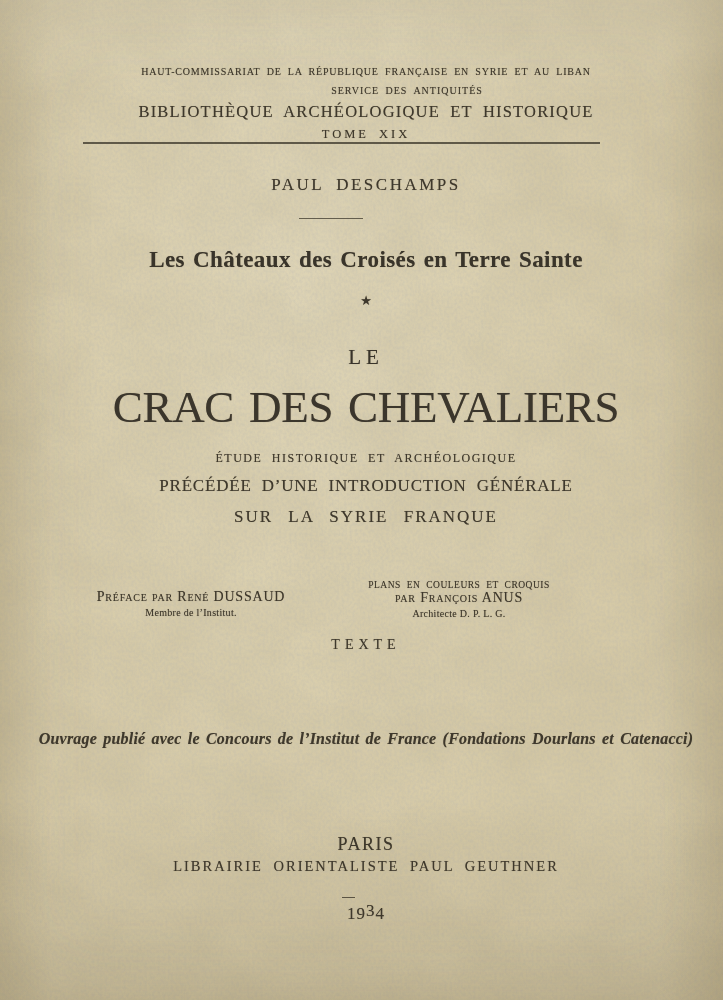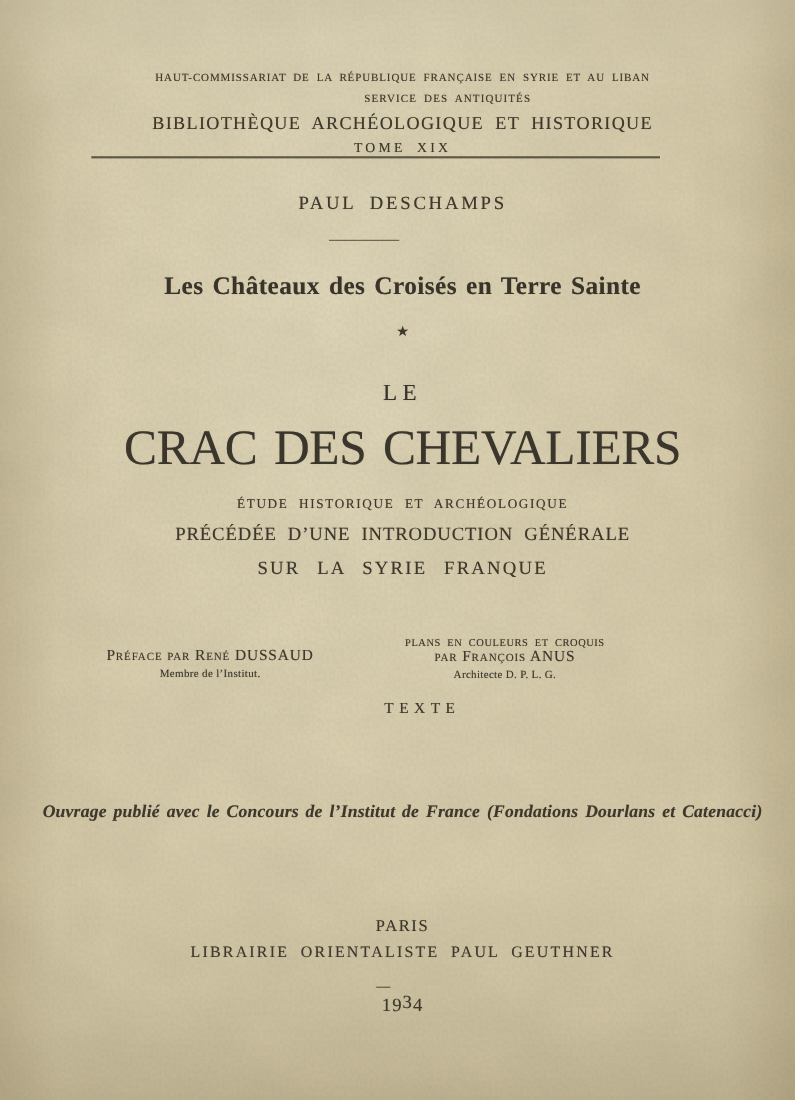--- a/index.html
+++ b/index.html
@@ -48,24 +48,24 @@
   .sub1{top:451px;font-size:12px;letter-spacing:1.5px;word-spacing:5px;}
   .sub2{top:476px;font-size:17px;letter-spacing:.8px;word-spacing:5px;}
   .sub3{top:507px;font-size:17px;letter-spacing:2px;word-spacing:9px;}
   
   .credit-left{position:absolute;z-index:3;left:85px;top:589px;width:212px;text-align:center;text-shadow:0 0 .7px rgba(60,52,38,.45);}
   .credit-right{position:absolute;z-index:3;left:352px;top:580px;width:214px;text-align:center;text-shadow:0 0 .7px rgba(60,52,38,.45);}
   .sc{font-variant:small-caps;}
   .credit-name{font-size:14px;letter-spacing:.8px;}
   .credit-role{font-size:10px;letter-spacing:.3px;margin-top:2px;}
   .credit-caption{font-size:9.5px;letter-spacing:.5px;word-spacing:3px;}
-  .texte{top:637px;font-size:14px;letter-spacing:5px;margin-left:18px;}
+  .texte{top:637px;font-size:14px;letter-spacing:5px;}
   .note{top:730px;font-size:16px;font-style:italic;letter-spacing:.2px;word-spacing:2px;font-weight:bold;}
   
-  .city{top:834px;font-size:15px;letter-spacing:1.5px;}
+  .city{top:834px;font-size:18px;letter-spacing:1.5px;}
   .publisher{top:858px;font-size:14.5px;letter-spacing:2px;word-spacing:5px;}
   .address{top:879px;font-size:10px;letter-spacing:1.5px;}
   .address sup{font-size:7px;letter-spacing:0;}
   .imprint-divider{position:absolute;z-index:3;left:342px;top:897px;width:13px;height:1px;background:var(--ink);opacity:.8;}
   .year{top:904px;font-size:17px;letter-spacing:1px;}
   .year .raised{position:relative;top:-3px;}
 </style>
 </head>
 <body>
 

